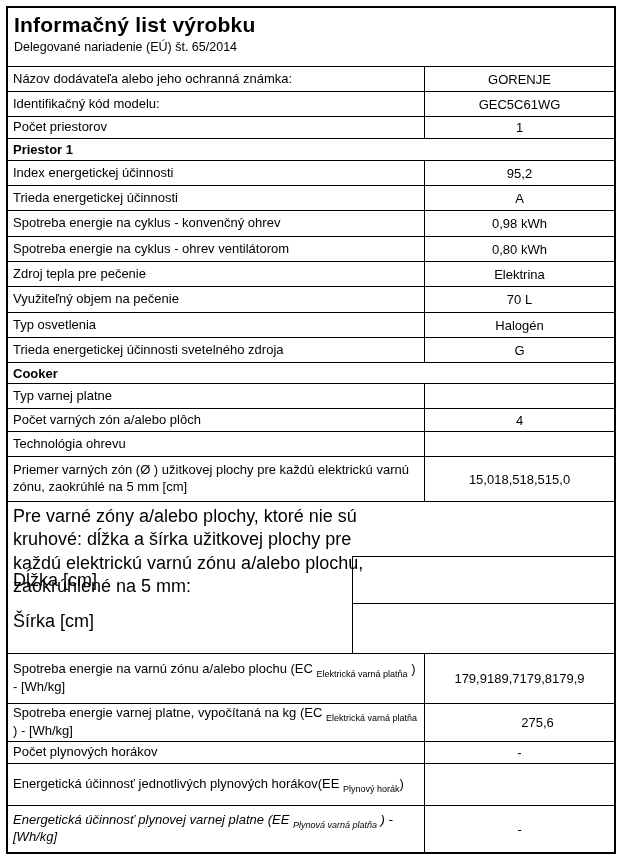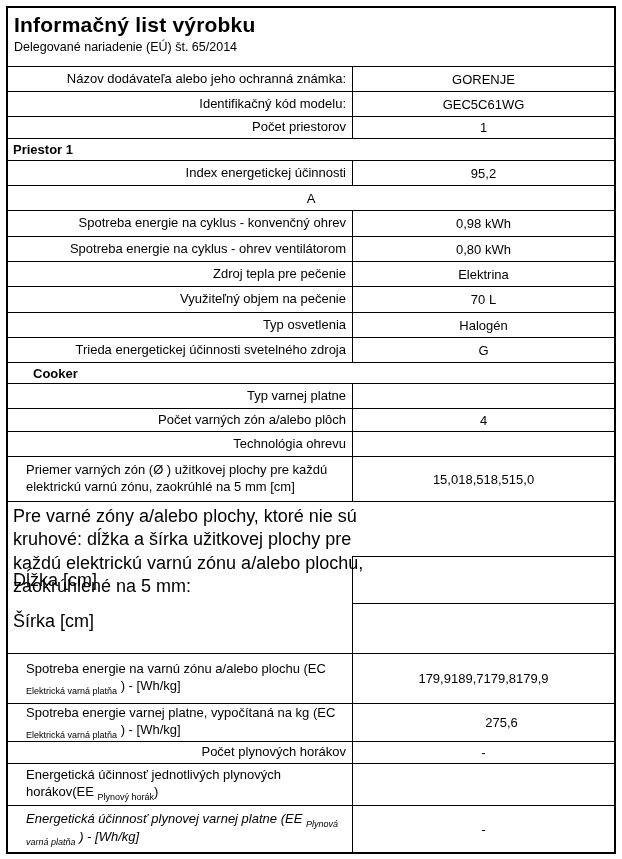--- a/index.html
+++ b/index.html
@@ -31,27 +31,26 @@
     font-size: 12.5px;
     margin-top: 3px;
   }
   .row {
     display: flex;
     border-bottom: 1px solid #000;
     font-size: 13px;
   }
   .row:last-child { border-bottom: none; font-style: italic; }
   .cell.label {
-    width: 345px;
+    width: 417px;
     border-right: 1px solid #000;
     display: flex;
     align-items: center;
-    padding: 2px 6px 2px 18px;
+    padding: 2px 6px 2px 5px;
     line-height: 1.3;
-    justify-content: flex-end;
   }
   .cell.value {
     flex: 1;
     display: flex;
     align-items: center;
     justify-content: center;
     text-align: center;
     padding: 1px 2px;
   }
   .cell.full {
@@ -66,21 +65,21 @@
     grid-template-columns: 1fr 1fr 1fr 1fr;
     align-content: space-evenly;
     justify-items: center;
     padding: 0;
   }
   sub.ss {
     font-size: 9px;
     line-height: 1;
   }
   
-  .h21 { height: 21px; padding-left: 20px; } .h22 { height: 22px; } .h23 { height: 23px; }
+  .h21 { height: 21px; } .h22 { height: 22px; } .h23 { height: 23px; }
   .h25 { height: 25px; } .h26 { height: 26px; } .h38 { height: 38px; gap: 36px; }
   .h42 { height: 42px; } .h45 { height: 45px; } .h46 { height: 46px; }
   .h50 { height: 50px; }
   
   .noncirc {
     position: relative;
     height: 152px;
     border-bottom: 1px solid #000;
     font-size: 18px;
   }
@@ -145,20 +144,23 @@
   </div>
 
   <div class="row h25">
     <div class="cell label">
         <span>Index energetickej účinnosti</span>
       </div>
     <div class="cell value">95,2</div>
   </div>
 
   <div class="row h25">
+    <div class="cell label">
+        <span>Trieda energetickej účinnosti</span>
+      </div>
     <div class="cell value">A</div>
   </div>
 
   <div class="row h26">
     <div class="cell label">
         <span>Spotreba energie na cyklus - konvenčný ohrev</span>
       </div>
     <div class="cell value">0,98 kWh</div>
   </div>
 

